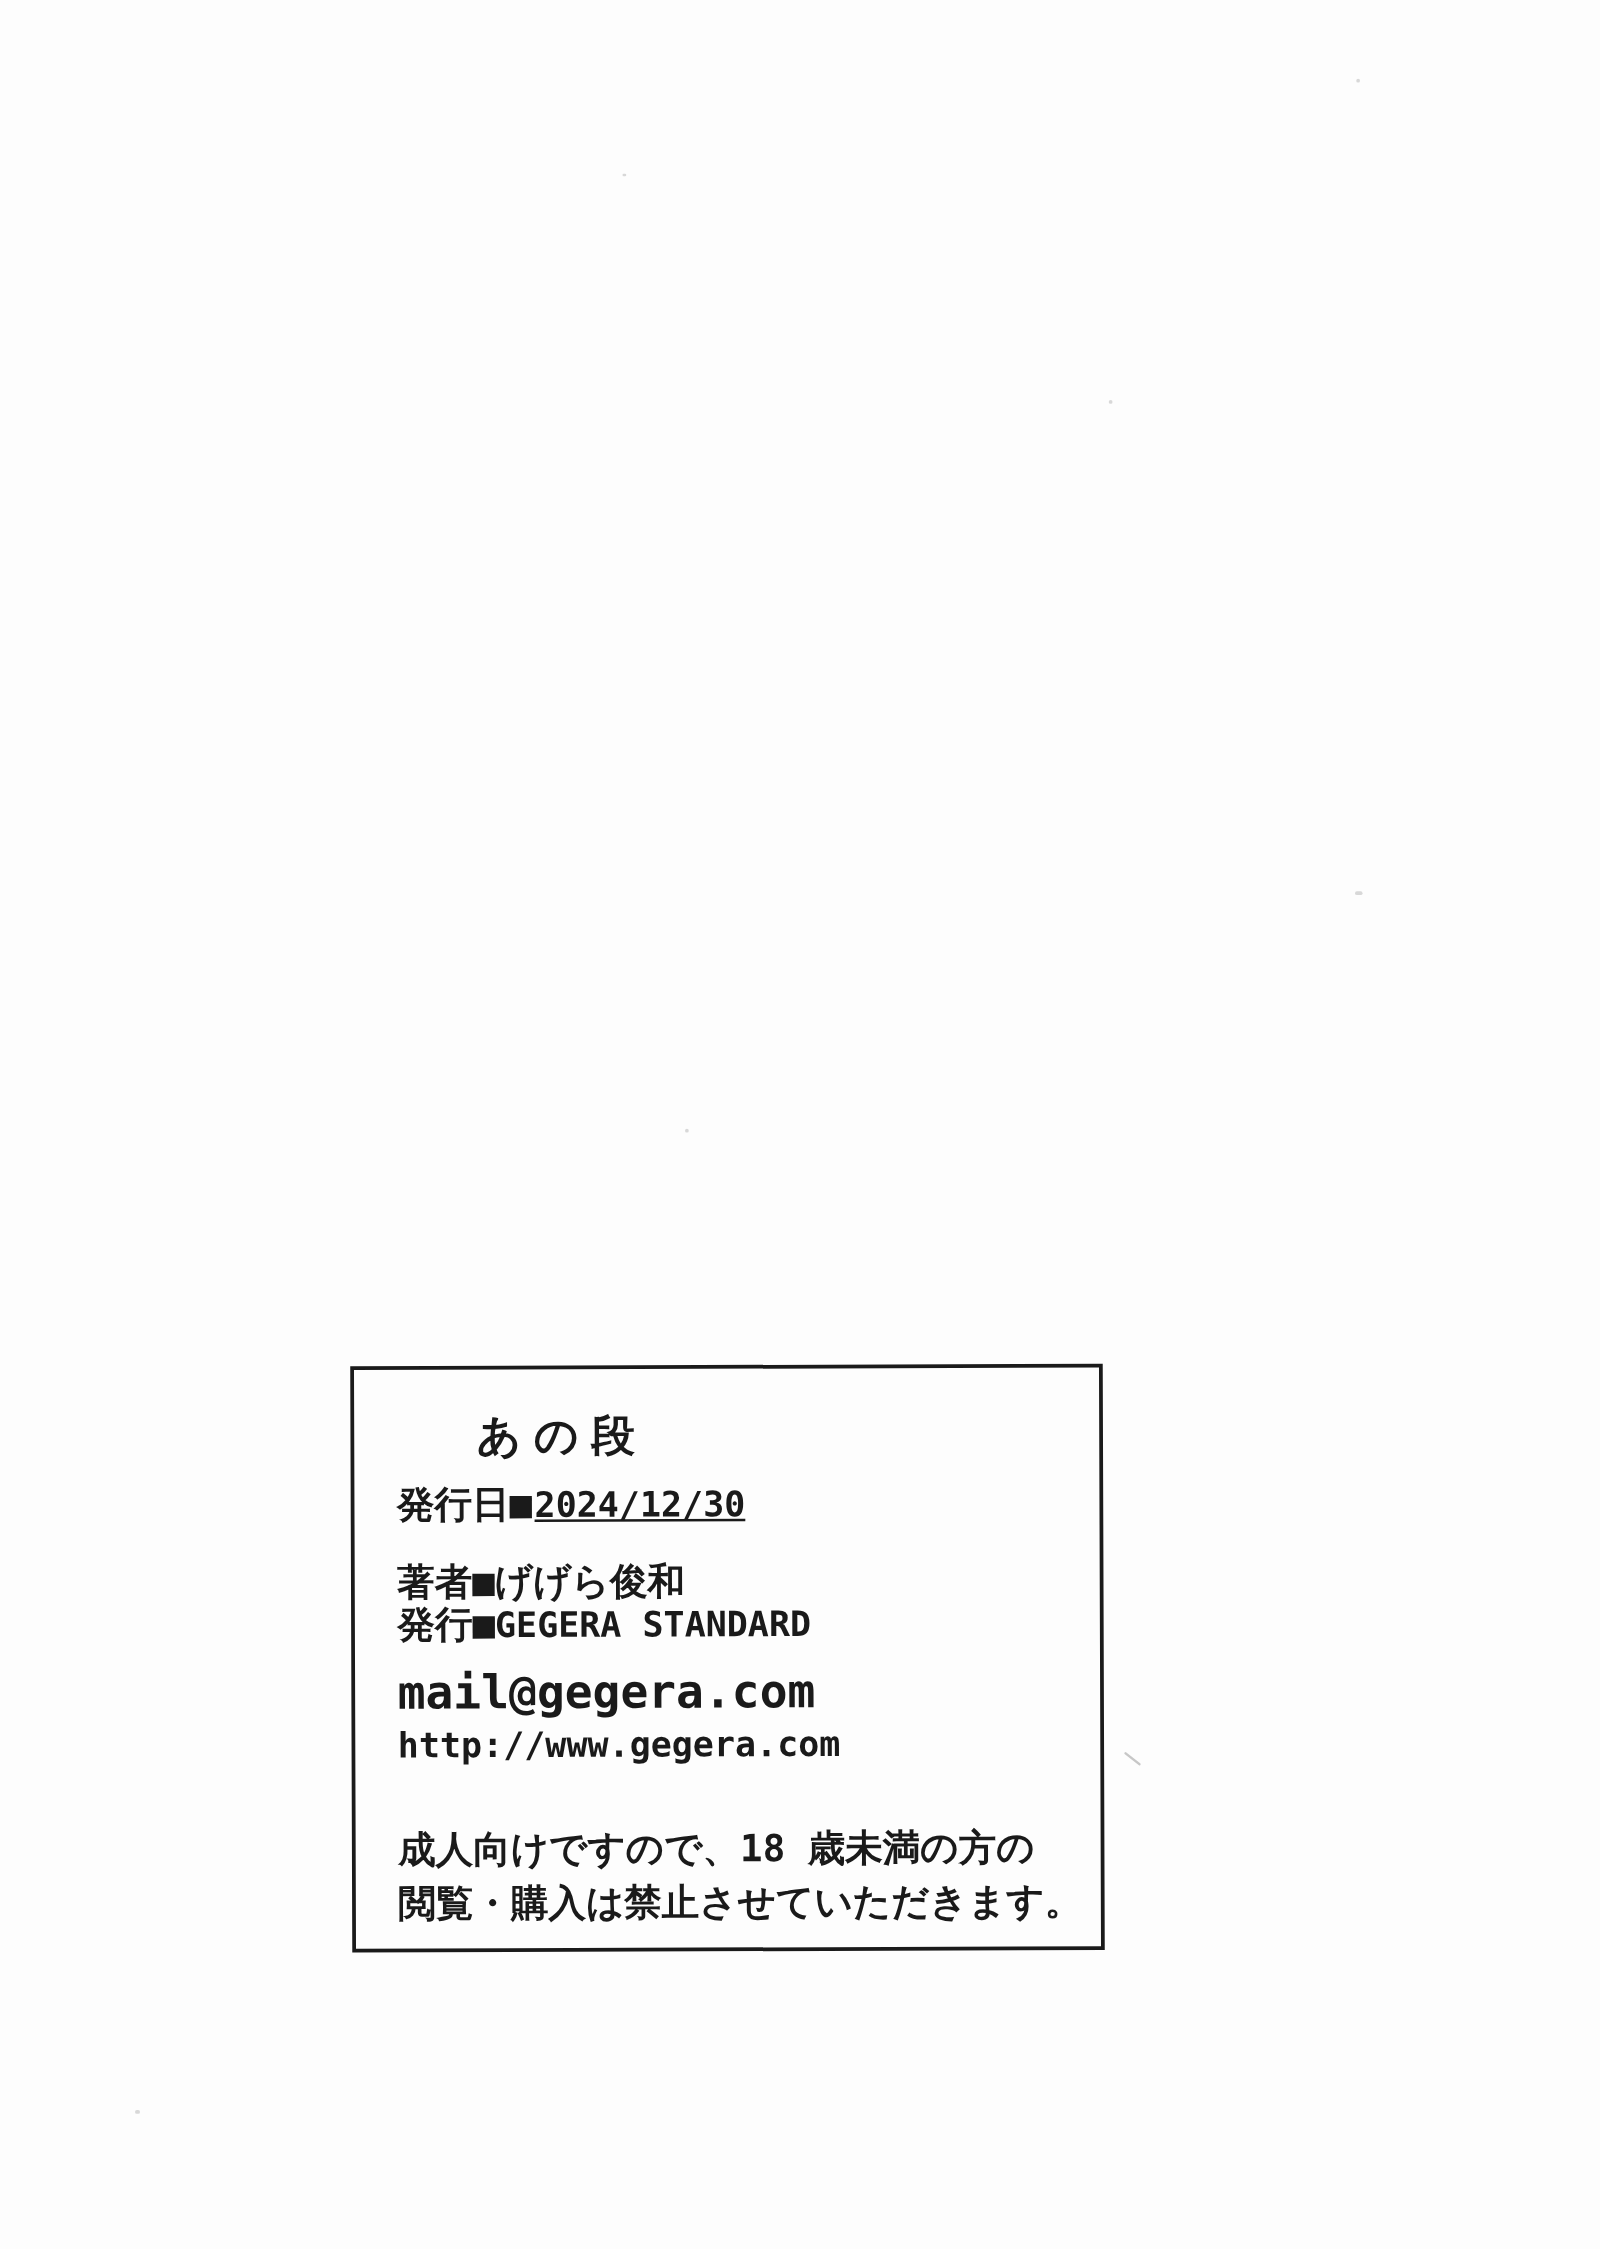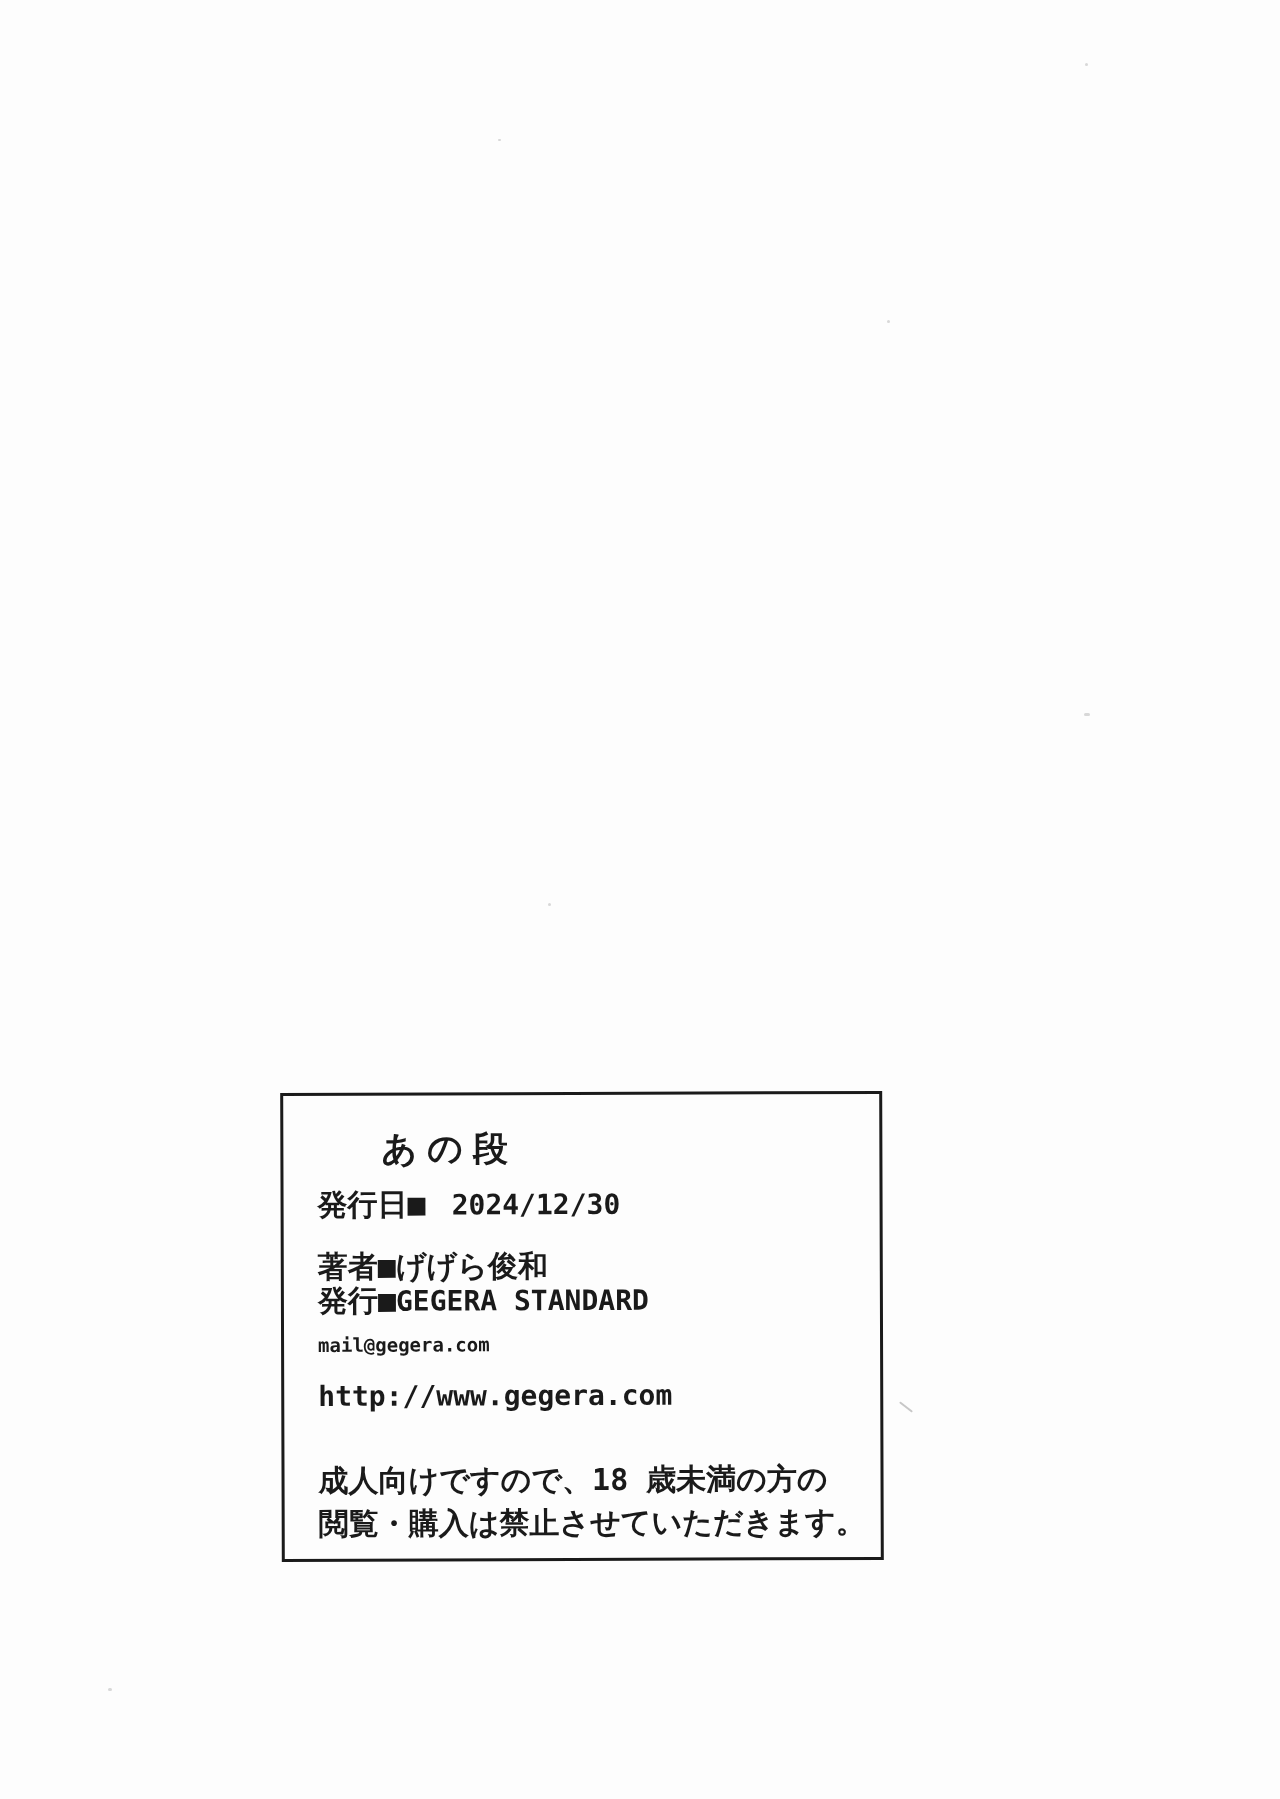--- a/index.html
+++ b/index.html
@@ -58,26 +58,26 @@
     position: absolute;
     left: 34px;
     white-space: nowrap;
     font-weight: 700;
     font-size: 30px;
     line-height: 1;
   }
   .l-date      { top: 94px;  }
   .l-author    { top: 156px; text-align: right; }
   .l-publisher { top: 190px; }
-  .l-mail      { top: 240px; font-size: 19px; }
+  .l-mail      { top: 240px; font-size: 37px; }
   .l-web       { top: 287px; font-size: 28px; }
   .l-notice1   { top: 370px; }
   .l-notice2   { top: 413px; }
   .latin { font-size: 28px; }
-  .val-gap { margin-left: 26px; }
+  .val-gap { margin-left: 2px; text-decoration: underline; }
 </style>
 </head>
 <body>
 
 <div class="page">
 
   <span class="speck sp1"></span>
   <span class="speck sp2"></span>
   <span class="speck sp3"></span>
   <span class="speck sp4"></span>

